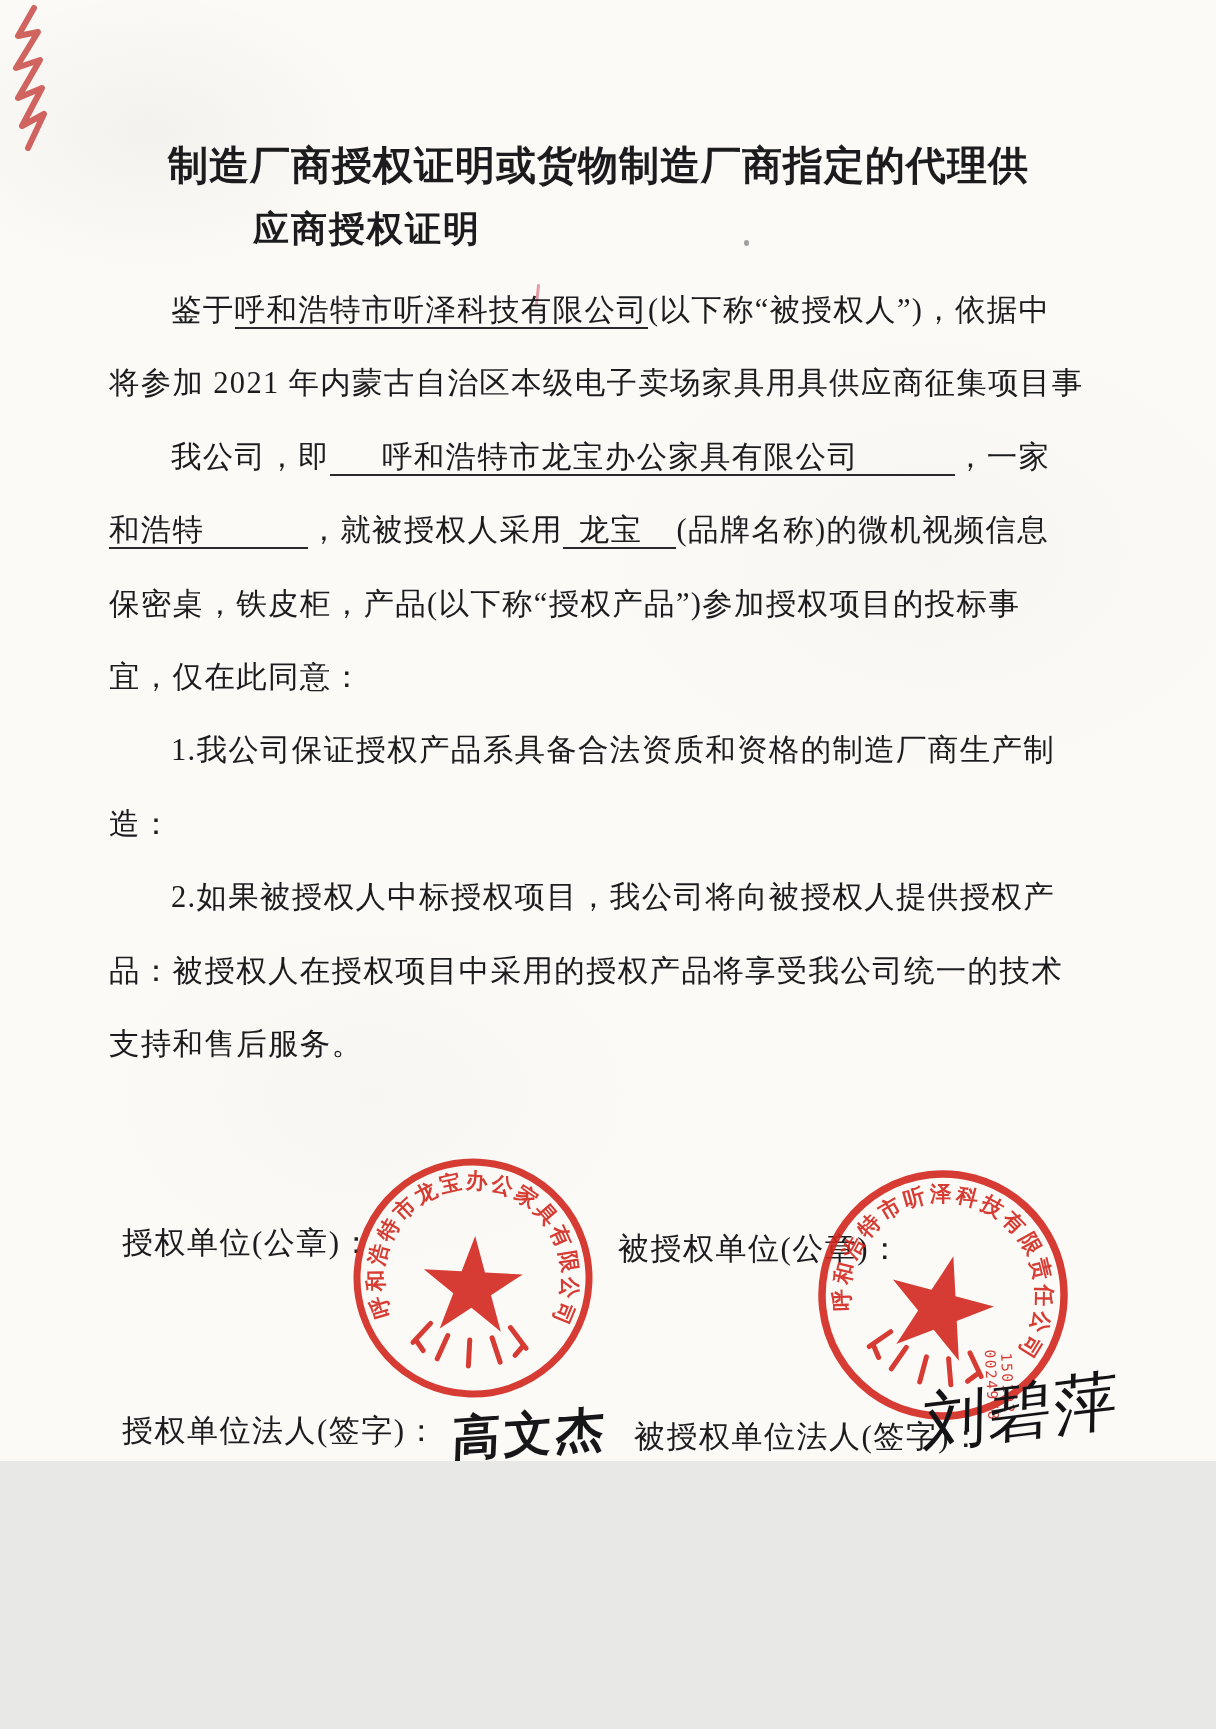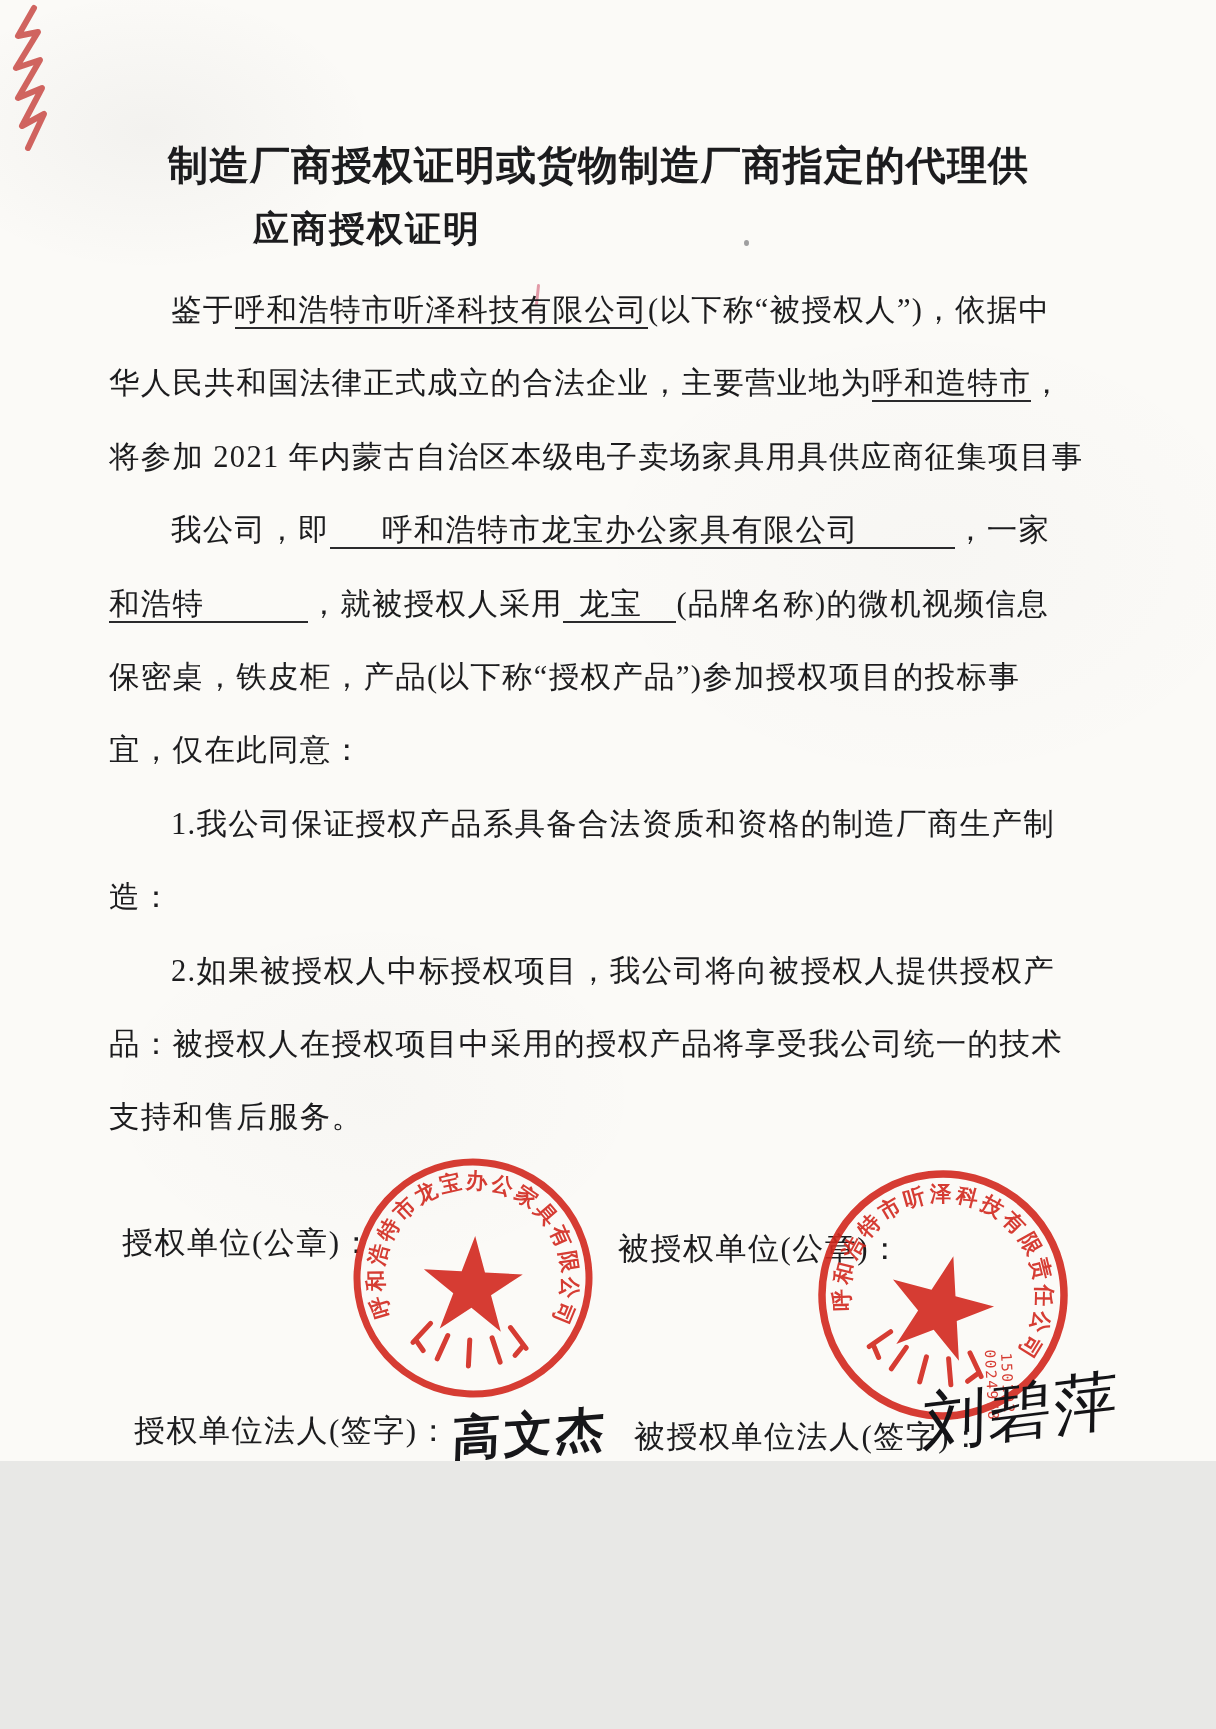--- a/index.html
+++ b/index.html
@@ -51,21 +51,20 @@
   </svg>
   <div class="artifact-dash"></div>
   <div class="artifact-dot"></div>
   <div class="edge-strip"></div>
 
   <div class="title1">制造厂商授权证明或货物制造厂商指定的代理供</div>
   <div class="title2">应商授权证明</div>
 
   <div class="body-block">
     <div class="line indent"><span>鉴于</span><span class="u">呼和浩特市听泽科技有限公司</span><span>(以下称“被授权人”)，依据中</span></div>
-    <div class="line"><span>华人民共和国法律正式成立的合法企业，主要营业地为</span><span class="u">呼和造特市</span><span>，</span></div>
     <div class="line">将参加 2021 年内蒙古自治区本级电子卖场家具用具供应商征集项目事</div>
     <div class="line indent"><span>我公司，即</span><span class="u pad-co">呼和浩特市龙宝办公家具有限公司</span><span>，一家</span></div>
     <div class="line"><span class="u pad-haote">和浩特</span><span>，就被授权人采用</span><span class="u pad-brand">龙宝</span><span>(品牌名称)的微机视频信息</span></div>
     <div class="line">保密桌，铁皮柜，产品(以下称“授权产品”)参加授权项目的投标事</div>
     <div class="line">宜，仅在此同意：</div>
     <div class="line indent">1.我公司保证授权产品系具备合法资质和资格的制造厂商生产制</div>
     <div class="line">造：</div>
     <div class="line indent">2.如果被授权人中标授权项目，我公司将向被授权人提供授权产</div>
     <div class="line">品：被授权人在授权项目中采用的授权产品将享受我公司统一的技术</div>
     <div class="line">支持和售后服务。</div>
@@ -107,21 +106,21 @@
       <line x1="192.9" y1="203.9" x2="176.1" y2="184"></line>
       <line x1="165.8" y1="219.6" x2="156.9" y2="195.1"></line>
       <line x1="135" y1="225" x2="135" y2="199"></line>
       <line x1="104.2" y1="219.6" x2="113.1" y2="195.1"></line>
       <line x1="77.1" y1="203.9" x2="93.9" y2="184"></line>
       <line x1="181" y1="212" x2="188" y2="203"></line>
       <line x1="89" y1="212" x2="82" y2="203"></line>
     </g>
   </svg>
 
-  <div class="label" style="left:134px; top:1410px;">授权单位法人(签字)：</div>
+  <div class="label" style="left:122px; top:1410px;">授权单位法人(签字)：</div>
   <div class="sig-name-left">高文杰</div>
 
   <div class="label" style="left:634px; top:1416px;">被授权单位法人(签字)：</div>
   <div class="sig-name-right">刘碧萍</div>
 
   <div class="date-line">2021 年  月  日</div>
 
 </div>
 
 </body></html>

